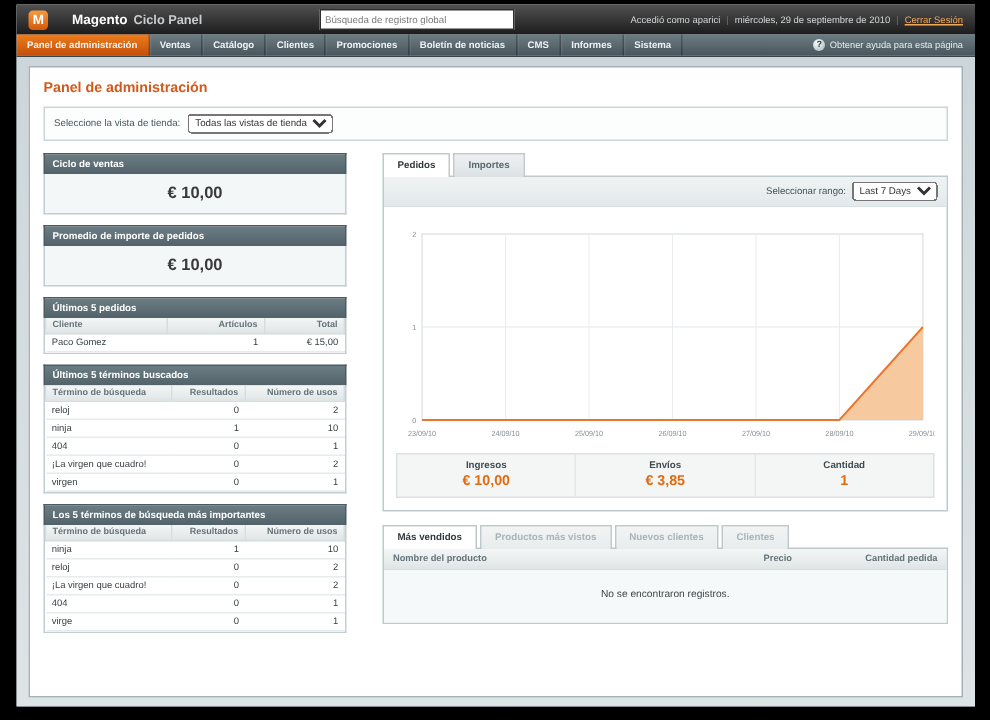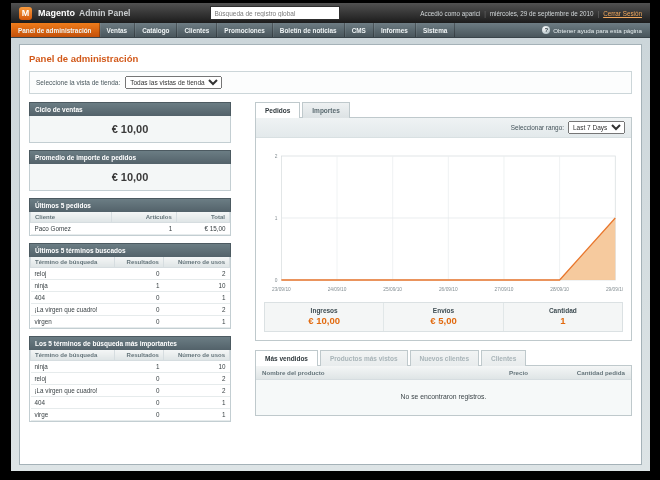--- a/index.html
+++ b/index.html
@@ -2,21 +2,21 @@
 <html><head>
 <meta charset="utf-8">
 <style>
   html,body{margin:0;padding:0;background:#000;}
   body{width:660px;height:480px;position:relative;font-family:"Liberation Sans","DejaVu Sans",sans-serif;overflow:hidden;}
   .ui{position:absolute;left:11px;top:3px;width:639px;height:468px;background:#d6dee1;overflow:hidden;}
 
   
   .hdr{height:20px;background:linear-gradient(#515151,#1c1c1c);display:flex;align-items:center;padding:0 8px;box-sizing:border-box;}
   .logo-badge{width:13px;height:13px;border-radius:3px;background:linear-gradient(#f99b3d,#d4570a);color:#fff;font-size:9px;font-weight:bold;display:flex;align-items:center;justify-content:center;flex:none;}
-  .brand{color:#fff;font-size:9px;font-weight:bold;margin-left:6px;}
+  .brand{color:#fff;font-size:9px;font-weight:bold;margin-left:16px;}
   .brand-sub{color:#c9cdcf;font-size:8.5px;font-weight:bold;margin-left:4px;}
   .search-wrap{margin-left:auto;display:flex;align-items:center;}
   .search{width:122px;height:12px;font-size:6.5px;color:#7a7a7a;border:1px solid #2e2e2e;padding:0 3px;background:#fff;font-family:inherit;}
   .hdr-right{margin-left:auto;display:flex;align-items:center;gap:4px;color:#d2d7d9;font-size:6.3px;white-space:nowrap;}
   .hdr-right .sep{color:#6f6f6f;}
   .logout{color:#f2a85c;text-decoration:underline;cursor:pointer;}
 
   
   .nav{height:15px;background:linear-gradient(#6d7c83,#49565c);display:flex;align-items:stretch;border-bottom:1px solid #39444a;box-sizing:border-box;}
   .nav-item{display:flex;align-items:center;padding:0 7px;color:#eef3f4;font-size:6.4px;font-weight:bold;border-right:1px solid rgba(0,0,0,.28);box-shadow:inset 1px 0 rgba(255,255,255,.07);cursor:pointer;white-space:nowrap;}
@@ -66,21 +66,21 @@
   .empty-msg{text-align:center;font-size:6.8px;color:#3d464a;padding:13px 0 15px;background:#f6f9f9;}
 </style>
 </head>
 <body>
 
 <div class="ui">
 
   <div class="hdr">
     <div class="logo-badge">M</div>
     <span class="brand">Magento</span>
-    <span class="brand-sub">Admin Panel</span>
+    <span class="brand-sub">Ciclo Panel</span>
     <div class="search-wrap">
       <input class="search" value="Búsqueda de registro global" style="">
     </div>
     <div class="hdr-right">
       <span>Accedió como aparici</span>
       <span class="sep">|</span>
       <span>miércoles, 29 de septiembre de 2010</span>
       <span class="sep">|</span>
       <span class="logout">Cerrar Sesión</span>
     </div>
@@ -283,21 +283,21 @@
                   <polyline points="18,134 75.66666666666666,134 133.33333333333331,134 191,134 248.66666666666666,134 306.3333333333333,134 364,72" fill="none" stroke="#e8762c" stroke-width="1.3"></polyline>
                 </svg>
             </div>
             <div class="totals">
               <div class="tot">
                 <div class="tot-label">Ingresos</div>
                 <div class="tot-value">€ 10,00</div>
               </div>
               <div class="tot">
                 <div class="tot-label">Envíos</div>
-                <div class="tot-value">€ 5,00</div>
+                <div class="tot-value">€ 3,85</div>
               </div>
               <div class="tot">
                 <div class="tot-label">Cantidad</div>
                 <div class="tot-value">1</div>
               </div>
             </div>
           </div>
 
           <div class="tabs tabs2">
             <div class="tab active">Más vendidos</div>

